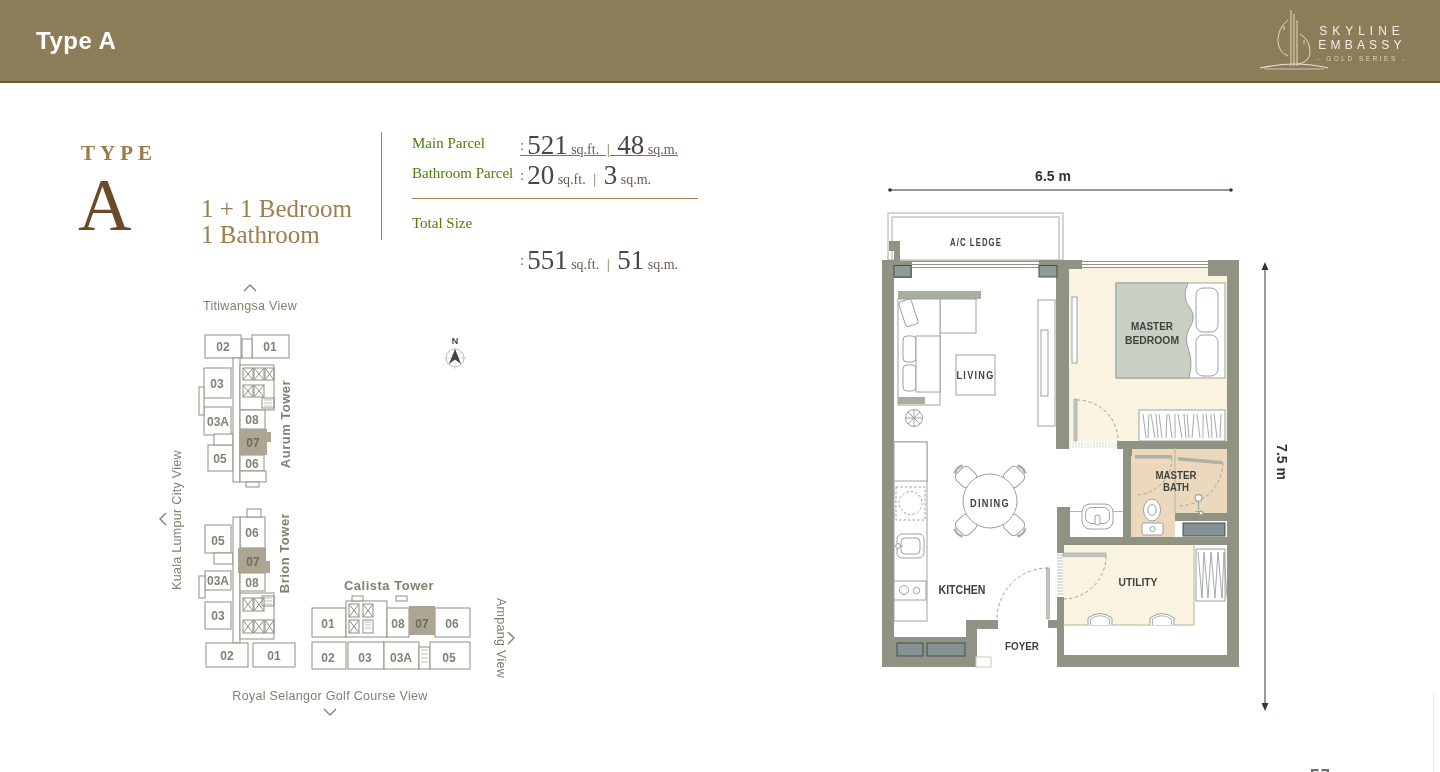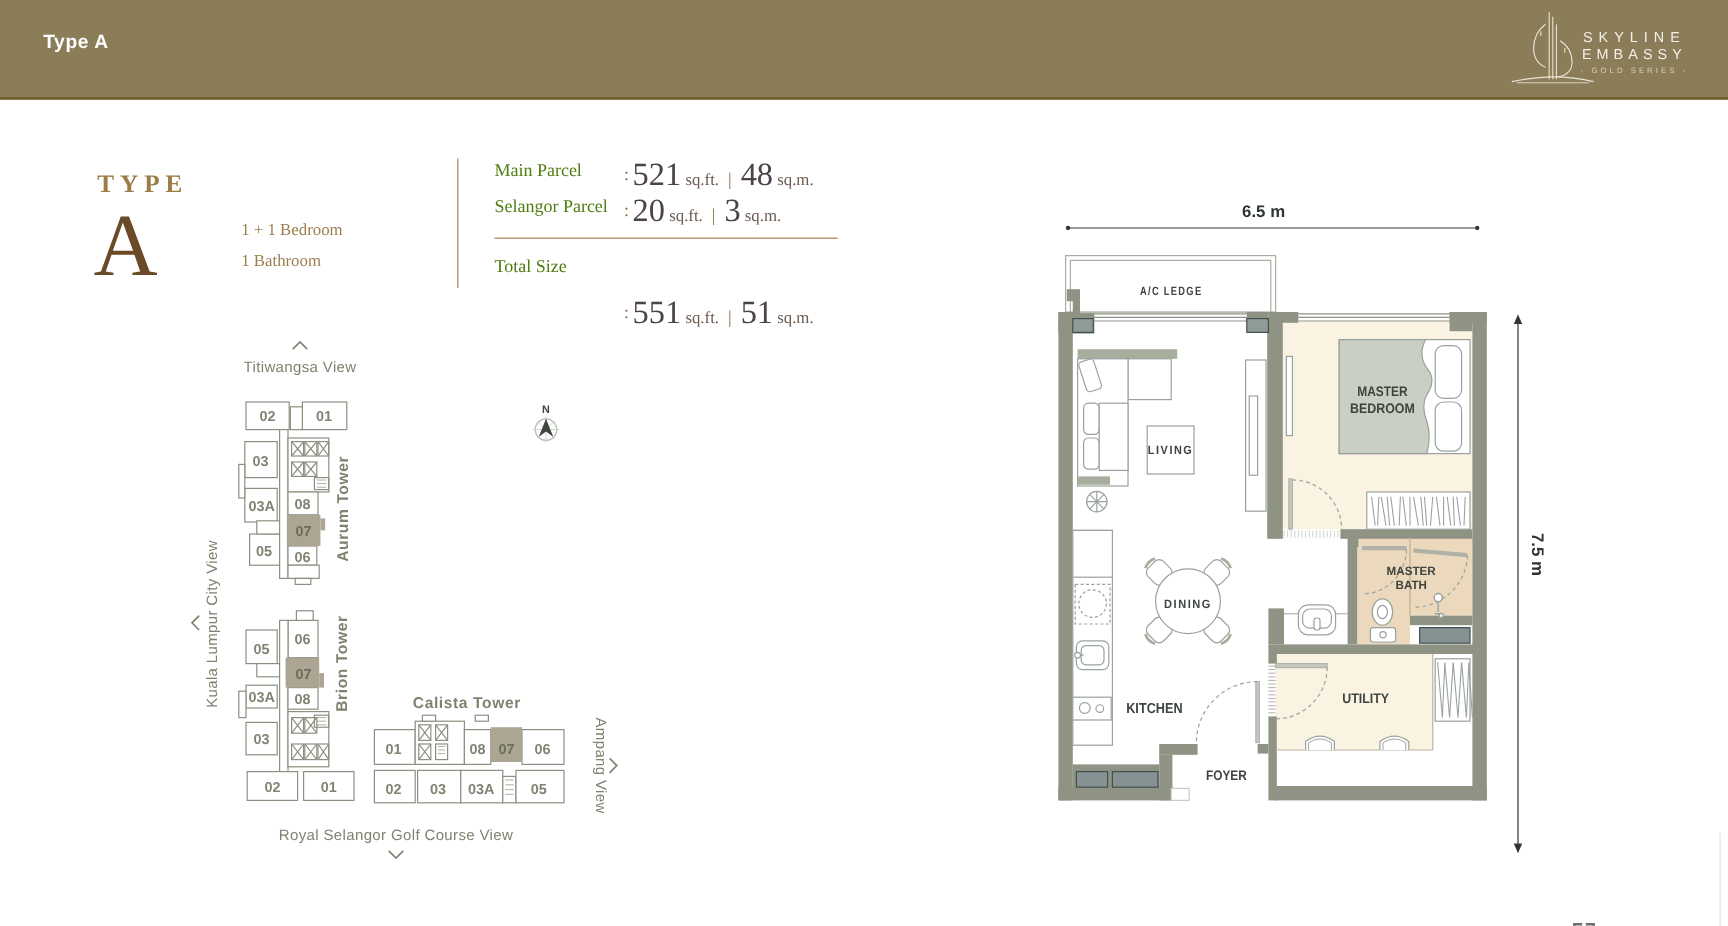--- a/index.html
+++ b/index.html
@@ -1,21 +1,21 @@
 <!DOCTYPE html>
 <html><head>
 <meta charset="utf-8">
 <style>
 html,body{margin:0;padding:0;width:1440px;height:772px;background:#ffffff;overflow:hidden;}
 body{font-family:"Liberation Sans",sans-serif;position:relative;}
 #hdr{position:absolute;left:0;top:0;width:1440px;height:81px;background:#8c7d59;border-bottom:2px solid #6d5d2c;}
-#hdrtitle{position:absolute;left:36px;top:27px;color:#ffffff;font-size:16px;font-weight:bold;letter-spacing:0.5px;}
+#hdrtitle{position:absolute;left:36px;top:27px;color:#ffffff;font-size:24px;font-weight:bold;letter-spacing:0.5px;}
 #typeword{position:absolute;left:81px;top:141px;color:#9c7c45;font-size:21px;font-weight:bold;letter-spacing:5px;font-family:"Liberation Serif",serif;}
 #bigA{position:absolute;left:78px;top:163px;color:#6b4a27;font-size:74px;font-family:"Liberation Serif",serif;}
-#bedtxt{position:absolute;left:201px;top:180px;color:#9e7e4e;font-size:14px;font-family:"Liberation Serif",serif;line-height:26px;}
+#bedtxt{position:absolute;left:201px;top:196px;color:#9e7e4e;font-size:25px;font-family:"Liberation Serif",serif;line-height:26px;}
 #vdiv{position:absolute;left:381px;top:132px;width:1px;height:108px;background:#a9824f;}
 #ptable{position:absolute;left:412px;top:130px;width:300px;color:#8d6c4c;font-family:"Liberation Serif",serif;}
 .prow{position:absolute;white-space:nowrap;}
 .plab{font-size:15px;color:#4d7c0f;}
 .pnum{font-size:27px;color:#4c4248;font-family:"Liberation Serif",serif;}
 .punit{font-size:14px;color:#6d5b50;}
 .pbar{color:#8d6c4c;font-size:15px;}
 .pcol{position:relative;top:-4px;font-size:15px;color:#8d6c4c;}
 #hline{position:absolute;left:412px;top:198px;width:286px;height:1px;background:#a9824f;}
 svg{position:absolute;left:0;top:0;}
@@ -56,23 +56,23 @@
 
 <div id="bedtxt">1 + 1 Bedroom<br>1 Bathroom</div>
 
 <div id="vdiv"></div>
 
 <div id="hline"></div>
 
 <div id="ptable">
 
   <div class="prow" style="left:0;top:4px;"><span class="plab">Main Parcel</span></div>
-  <div class="prow" style="left:108px;top:0;"><span class="pcol">: </span><span class="pnum">521</span><span class="punit"> sq.ft.</span><span class="pbar">&nbsp;&nbsp;|&nbsp;&nbsp;</span><span class="pnum">48</span><span class="punit"> sq.m.</span></div>
-
-  <div class="prow" style="left:0;top:34px;"><span class="plab">Selangor Parcel</span></div>
+  <div class="prow" style="left:108px;top:0;text-decoration:underline;"><span class="pcol">: </span><span class="pnum">521</span><span class="punit"> sq.ft.</span><span class="pbar">&nbsp;&nbsp;|&nbsp;&nbsp;</span><span class="pnum">48</span><span class="punit"> sq.m.</span></div>
+
+  <div class="prow" style="left:0;top:34px;"><span class="plab">Bathroom Parcel</span></div>
   <div class="prow" style="left:108px;top:30px;"><span class="pcol">: </span><span class="pnum">20</span><span class="punit"> sq.ft.</span><span class="pbar">&nbsp;&nbsp;|&nbsp;&nbsp;</span><span class="pnum">3</span><span class="punit"> sq.m.</span></div>
 
   <div class="prow" style="left:0;top:84px;"><span class="plab">Total Size</span></div>
   <div class="prow" style="left:108px;top:73px;margin-top:42px;"><span class="pcol">: </span><span class="pnum">551</span><span class="punit"> sq.ft.</span><span class="pbar">&nbsp;&nbsp;|&nbsp;&nbsp;</span><span class="pnum">51</span><span class="punit"> sq.m.</span></div>
 </div>
 
 <svg id="site" width="1440" height="772" viewBox="0 0 1440 772">
 <g fill="none" stroke="#8b9180" stroke-width="1">
 
   <g>

